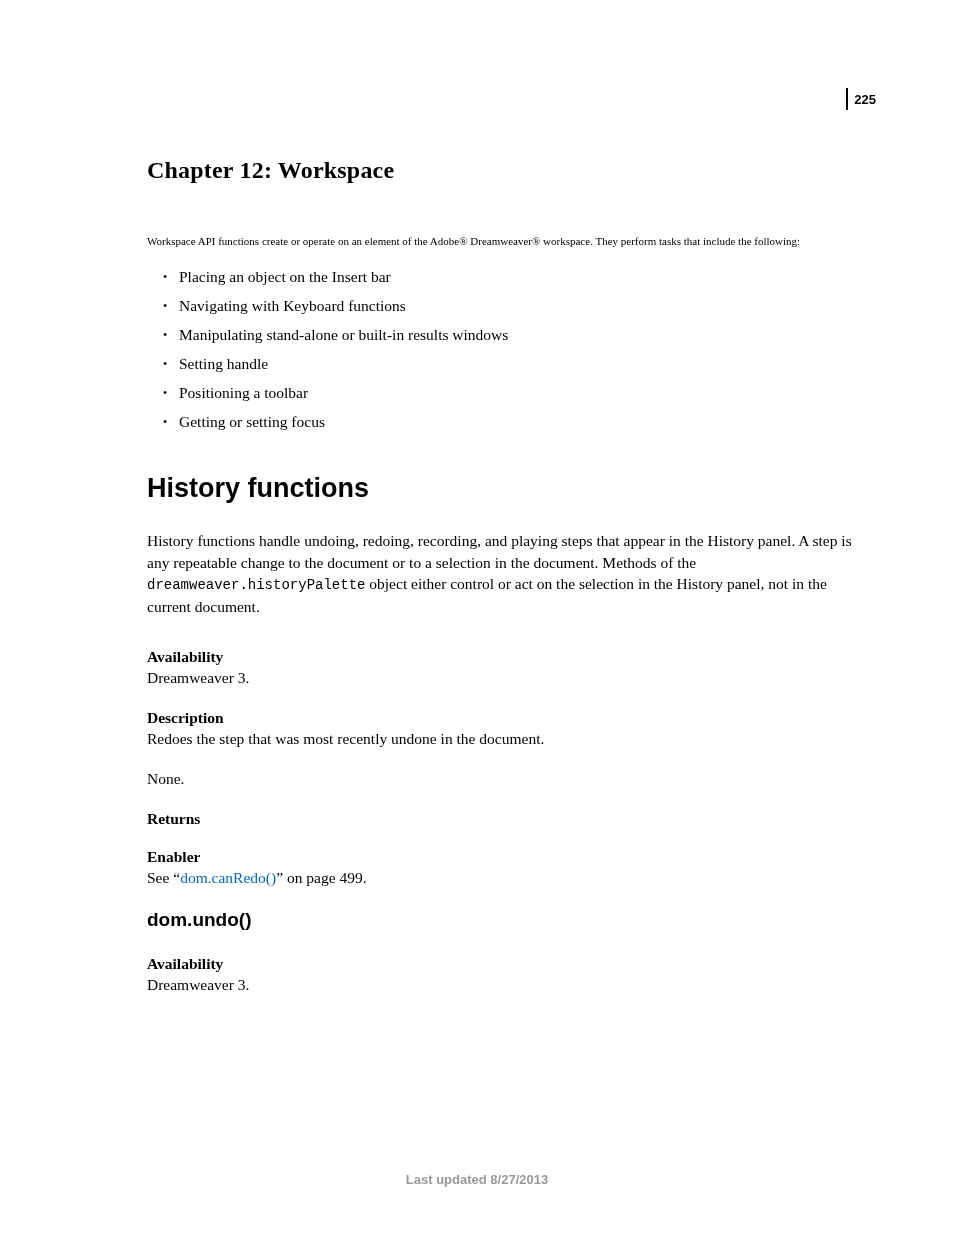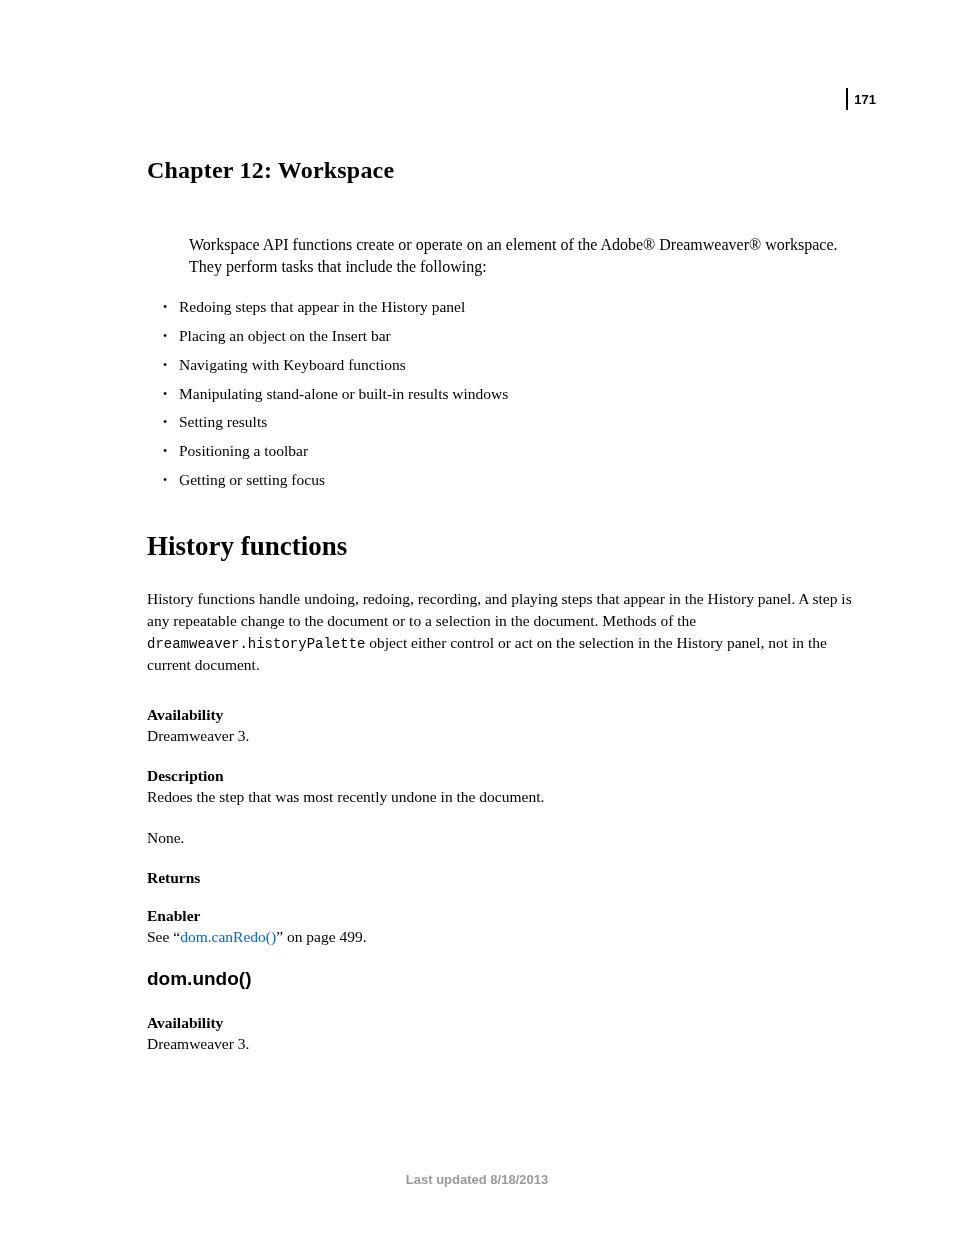--- a/index.html
+++ b/index.html
@@ -35,24 +35,23 @@
   }
   h1.chapter {
     font-family: "Minion Pro", "Times New Roman", Georgia, serif;
     font-weight: 700;
     font-size: 24px;
     margin-top: 72px;
     margin-bottom: 50px;
     letter-spacing: 0.2px;
   }
   p.intro {
-    font-size: 16px;
+    font-size: 11px;
     line-height: 1.4;
     margin-bottom: 18px;
-    margin-left: 42px;
   }
   ul.bullets {
     list-style: none;
     padding-left: 16px;
     margin-bottom: 40px;
   }
   ul.bullets li {
     font-size: 15.5px;
     line-height: 1.35;
     margin-bottom: 8px;
@@ -61,21 +60,21 @@
   }
   ul.bullets li::before {
     content: "•";
     position: absolute;
     left: 0;
     top: 0;
     font-size: 12px;
     line-height: 1.7;
   }
   h2.section {
-    font-family: Liberation Serif, serif;
+    font-family: Liberation Sans, sans-serif;
     font-weight: 700;
     font-size: 27px;
     margin-top: 30px;
     margin-bottom: 26px;
   }
   p.section-intro {
     font-size: 15.5px;
     line-height: 1.4;
     margin-bottom: 30px;
   }
@@ -119,33 +118,32 @@
     color: #999;
   }
 </style>
 </head>
 <body>
 
 <div class="page">
 
   <div class="page-number-wrap">
     <span class="page-number-rule"></span>
-    <span class="page-number">171</span>
+    <span class="page-number">225</span>
   </div>
 
   <h1 class="chapter">Chapter 12: Workspace</h1>
 
   <p class="intro">Workspace API functions create or operate on an element of the Adobe® Dreamweaver® workspace. They perform tasks that include the following:</p>
 
   <ul class="bullets">
-    <li>Redoing steps that appear in the History panel</li>
     <li>Placing an object on the Insert bar</li>
     <li>Navigating with Keyboard functions</li>
     <li>Manipulating stand-alone or built-in results windows</li>
-    <li>Setting results</li>
+    <li>Setting handle</li>
     <li>Positioning a toolbar</li>
     <li>Getting or setting focus</li>
   </ul>
 
   <h2 class="section">History functions</h2>
 
   <p class="section-intro">
     <span>History functions handle undoing, redoing, recording, and playing steps that appear in the History panel. A step is any repeatable change to the document or to a selection in the document. Methods of the </span><code class="inline">dreamweaver.historyPalette</code><span> object either control or act on the selection in the History panel, not in the current document.</span>
   </p>
 
@@ -177,13 +175,13 @@
 
   <h3 class="method">dom.undo()</h3>
 
   <div class="field-block">
     <div class="field-label">Availability</div>
     <div class="field-value">Dreamweaver 3.</div>
   </div>
 
 </div>
 
-<div class="footer">Last updated 8/18/2013</div>
+<div class="footer">Last updated 8/27/2013</div>
 
 </body></html>

